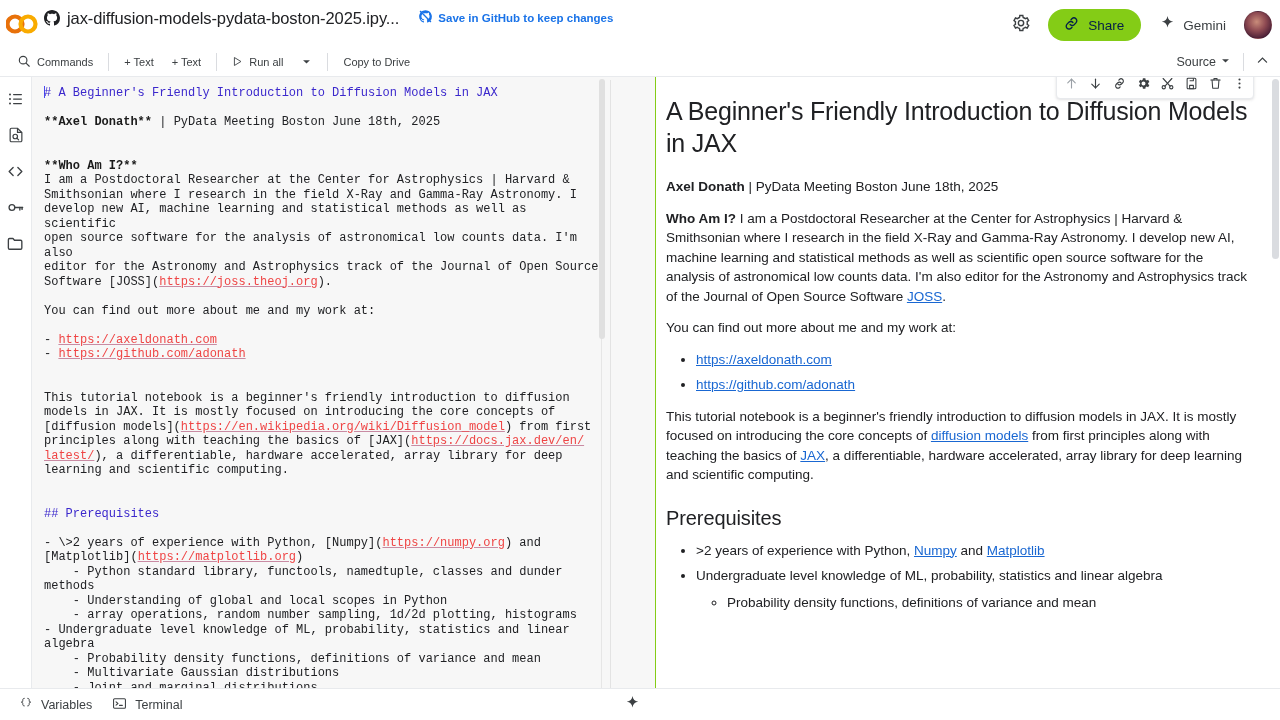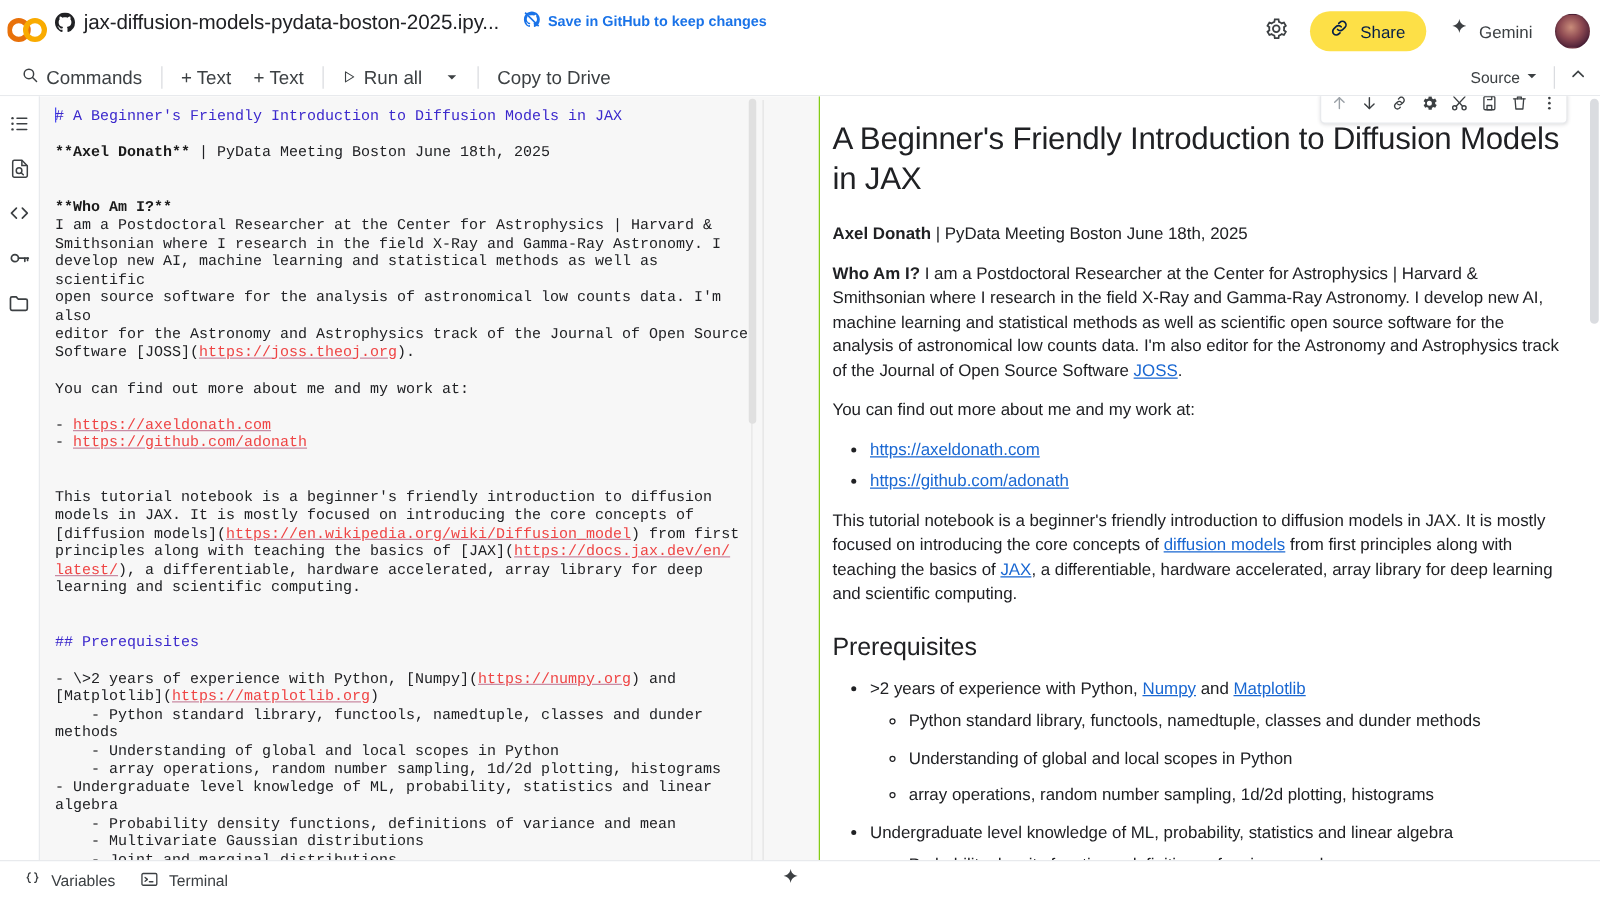--- a/index.html
+++ b/index.html
@@ -49,21 +49,21 @@
   .topbar-right {
     position: absolute; right: 8px; top: 8px;
     display: flex; align-items: center; gap: 10px;
   }
   .icon-btn {
     width: 34px; height: 34px; border-radius: 50%;
     display: flex; align-items: center; justify-content: center;
     cursor: pointer;
   }
   .share-btn {
-    height: 32px; background: #fde047; border-radius: 16px;
+    height: 32px; background: #84cc16; border-radius: 16px;
     display: flex; align-items: center; gap: 8px;
     padding: 0 17px 0 15px; cursor: pointer;
   }
   .share-btn-label { font-size: 13.5px; color: #041e49; font-weight: 500; }
   .gemini-btn {
     height: 32px; display: flex; align-items: center; gap: 7px;
     padding: 0 8px; border-radius: 16px; cursor: pointer;
   }
   .gemini-label { font-size: 13.5px; color: #3c4043; font-weight: 500; }
   .avatar {
@@ -73,21 +73,21 @@
   }
 
   
   .toolbar2 {
     height: 28px; display: flex; align-items: center;
     padding-left: 8px; position: relative; background: #fff;
   }
   .tb-item {
     display: flex; align-items: center; gap: 6px;
     padding: 2px 9px; border-radius: 4px; cursor: pointer;
-    font-size: 15px; color: #3c4043; height: 24px;
+    font-size: 11px; color: #3c4043; height: 24px;
   }
   .tb-sep { width: 1px; height: 18px; background: #dadce0; margin: 0 6px; }
   .toolbar2-right {
     position: absolute; right: 6px; top: 0; height: 28px;
     display: flex; align-items: center; gap: 0px;
   }
   .connect-btn {
     display: flex; align-items: center; gap: 4px;
     padding: 3px 6px 3px 10px; border-radius: 4px; cursor: pointer;
     font-size: 12.5px; color: #3c4043;
@@ -495,25 +495,20 @@
 
         <p>
           <span>This tutorial notebook is a beginner's friendly introduction to diffusion models in JAX. It is mostly focused on introducing the core concepts of </span><a>diffusion models</a><span> from first principles along with teaching the basics of </span><a>JAX</a><span>, a differentiable, hardware accelerated, array library for deep learning and scientific computing.</span>
         </p>
 
         <h2>Prerequisites</h2>
 
         <ul>
           <li>
             <span>&gt;2 years of experience with Python, </span><a>Numpy</a><span> and </span><a>Matplotlib</a>
-            <ul>
-              <li>Python standard library, functools, namedtuple, classes and dunder methods</li>
-              <li>Understanding of global and local scopes in Python</li>
-              <li>array operations, random number sampling, 1d/2d plotting, histograms</li>
-            </ul>
           </li>
           <li>
             <span>Undergraduate level knowledge of ML, probability, statistics and linear algebra</span>
             <ul>
               <li>Probability density functions, definitions of variance and mean</li>
 
             </ul>
           </li>
 
         </ul>

